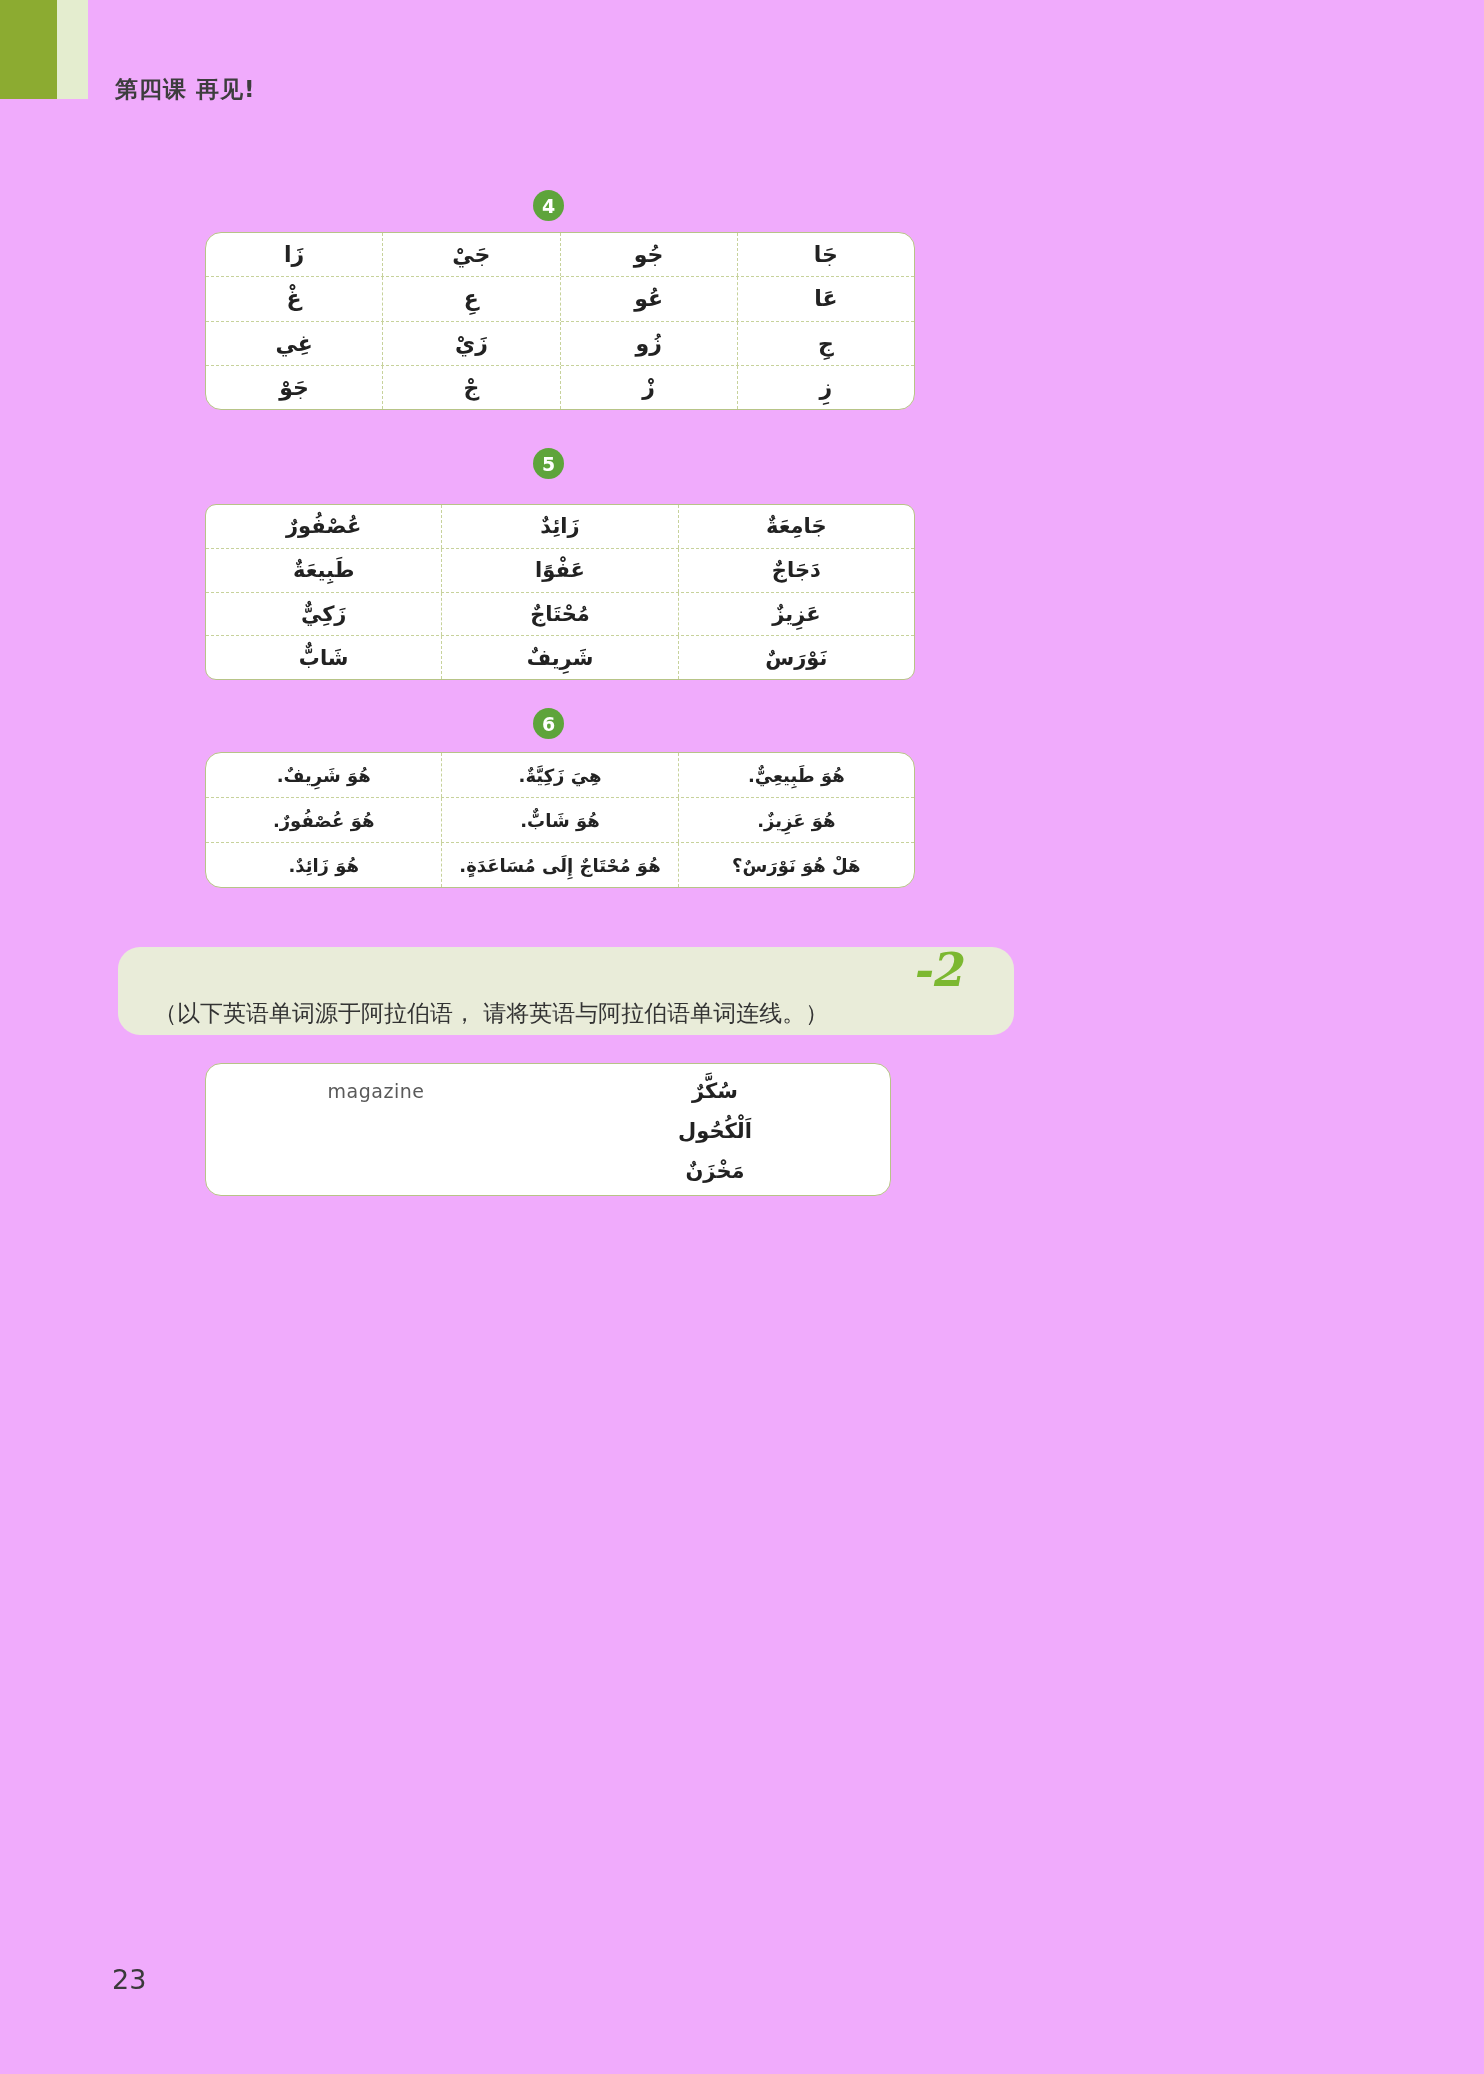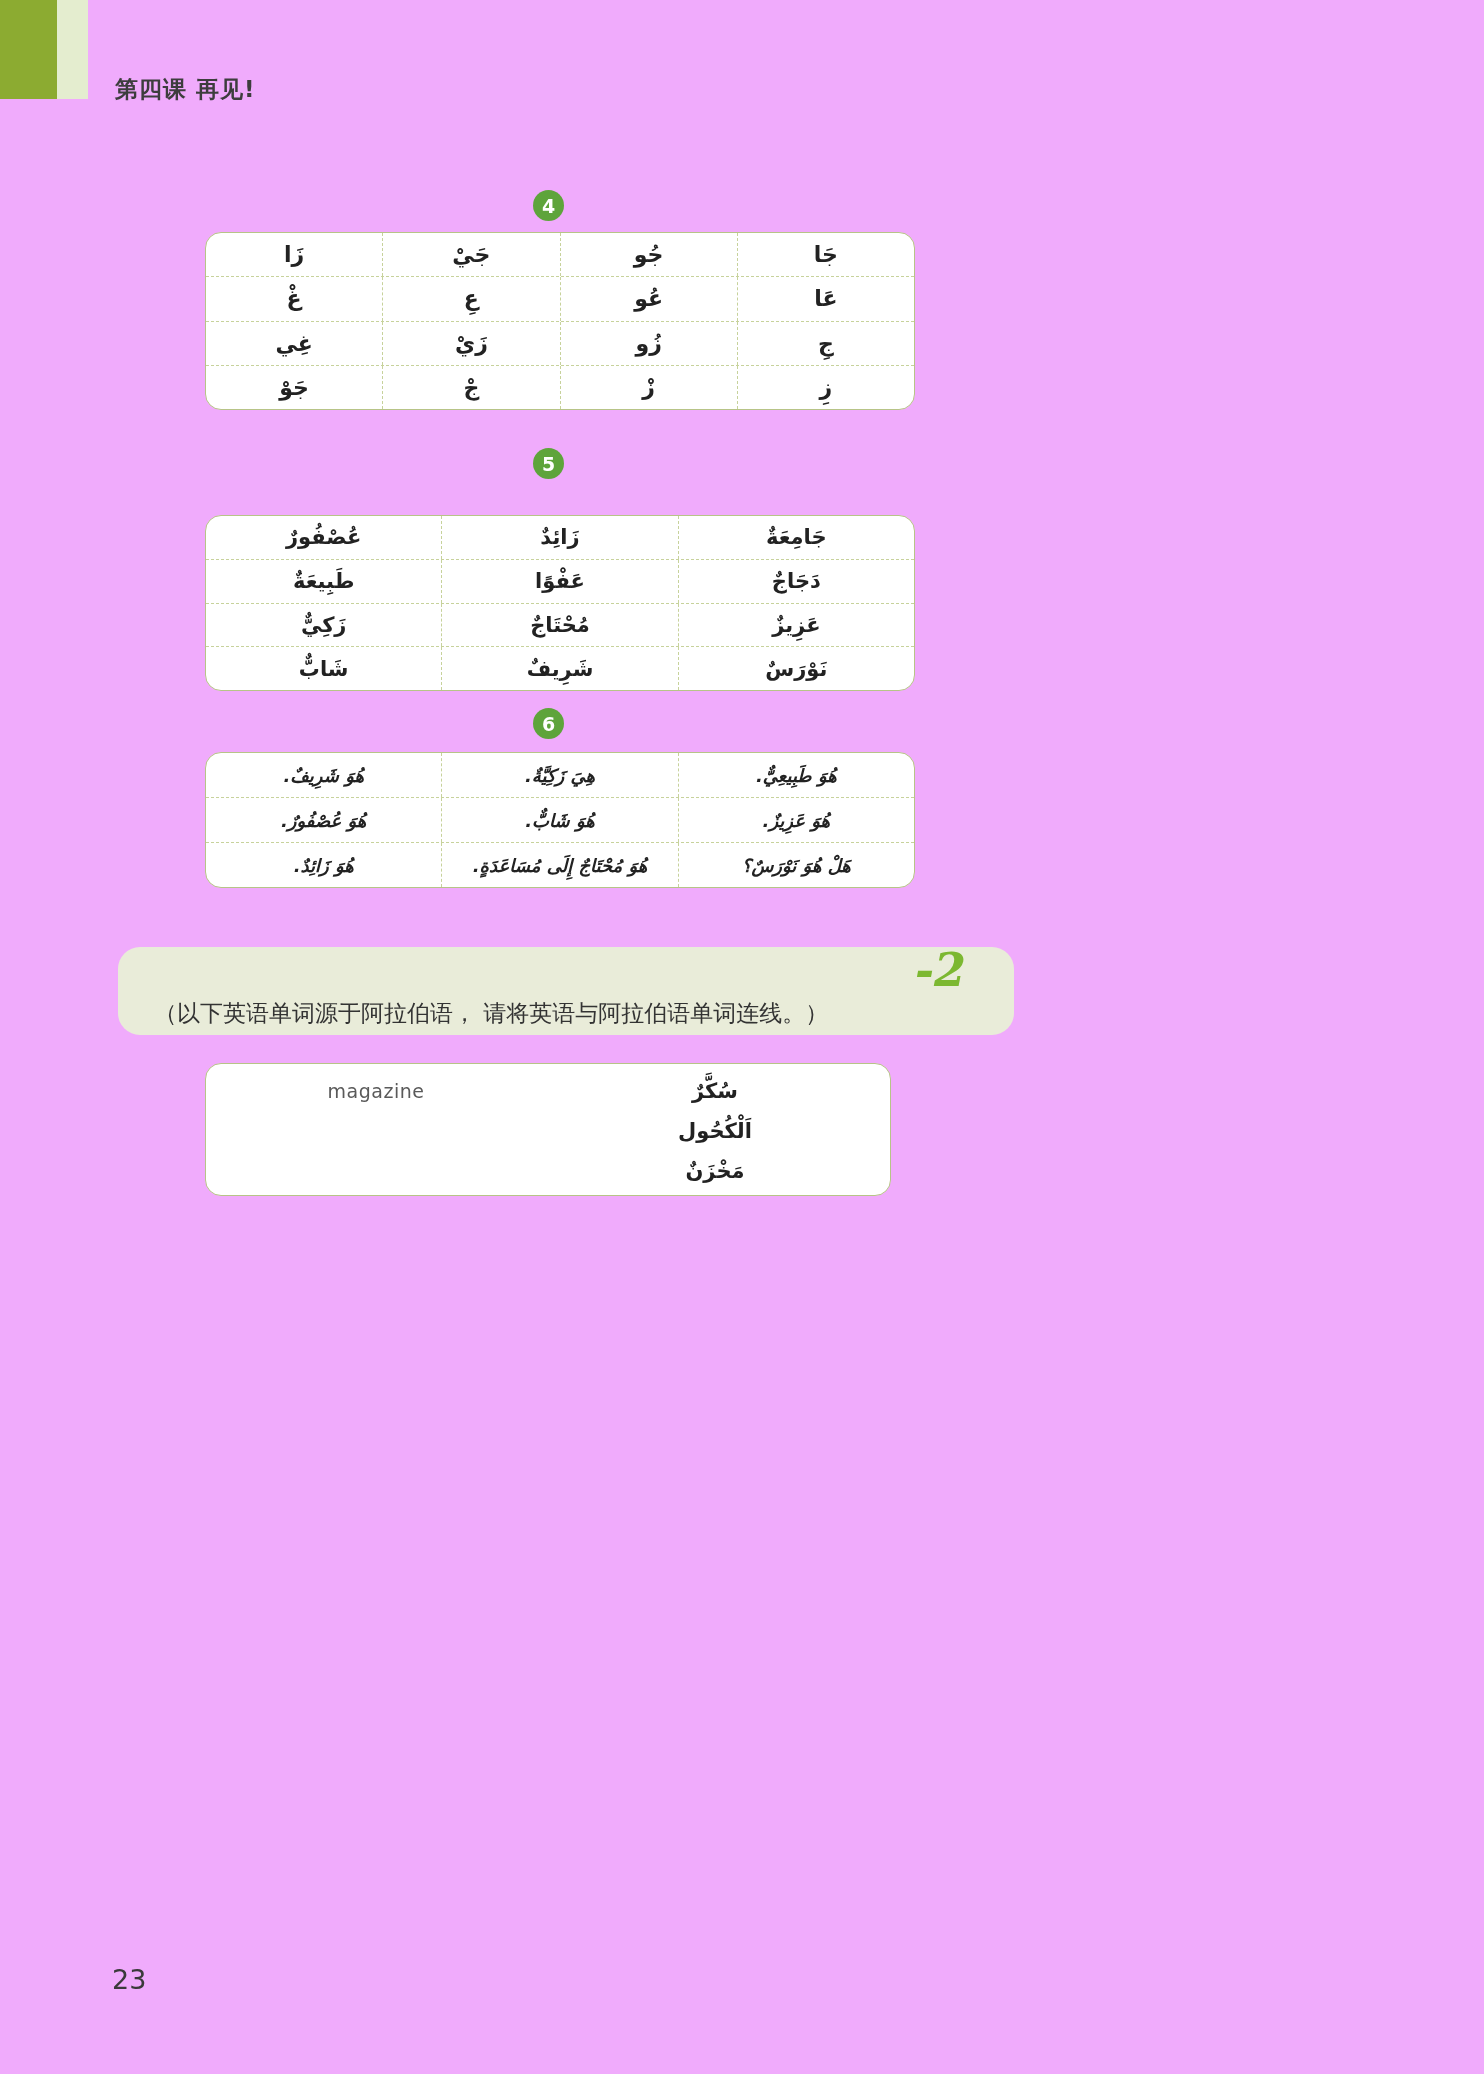--- a/index.html
+++ b/index.html
@@ -38,33 +38,33 @@
   .badge-5 { top: 448px; }
   .badge-6 { top: 708px; }
   .drill-table {
     position: absolute; left: 205px; width: 710px;
     border: 1px solid #b7c487; border-radius: 16px;
     background: #ffffff;
     display: flex; flex-direction: column;
     overflow: hidden;
   }
   .table-4 { top: 232px; height: 178px; }
-  .table-5 { top: 515px; height: 176px; }
+  .table-5 { top: 504px; height: 176px; border-radius: 11px; }
   .table-6 { top: 752px; height: 136px; }
   .drill-row { flex: 1; display: flex; }
   .drill-row + .drill-row { border-top: 1px dashed #c7d29b; }
   .drill-cell {
     flex: 1; display: flex; align-items: center; justify-content: center;
     color: #222222; font-weight: 700; direction: rtl;
     padding: 0 6px; text-align: center;
   }
   .drill-cell + .drill-cell { border-left: 1px dashed #c7d29b; }
   .table-4 .drill-cell { font-size: 22px; }
   .table-5 .drill-cell { font-size: 21px; }
-  .table-6 .drill-cell { font-size: 18px; font-style: italic; }
+  .table-6 .drill-cell { font-size: 18px; }
   .instruction-box {
     position: absolute; left: 118px; top: 947px;
     width: 896px; height: 88px;
     background: #e9ecd9; border-radius: 22px;
   }
   .exercise2-number {
     position: absolute; right: 48px; top: -4px;
     color: #7cb831; font-size: 46px;
     font-style: italic; font-weight: 700;
     font-family: "DejaVu Serif", serif;

